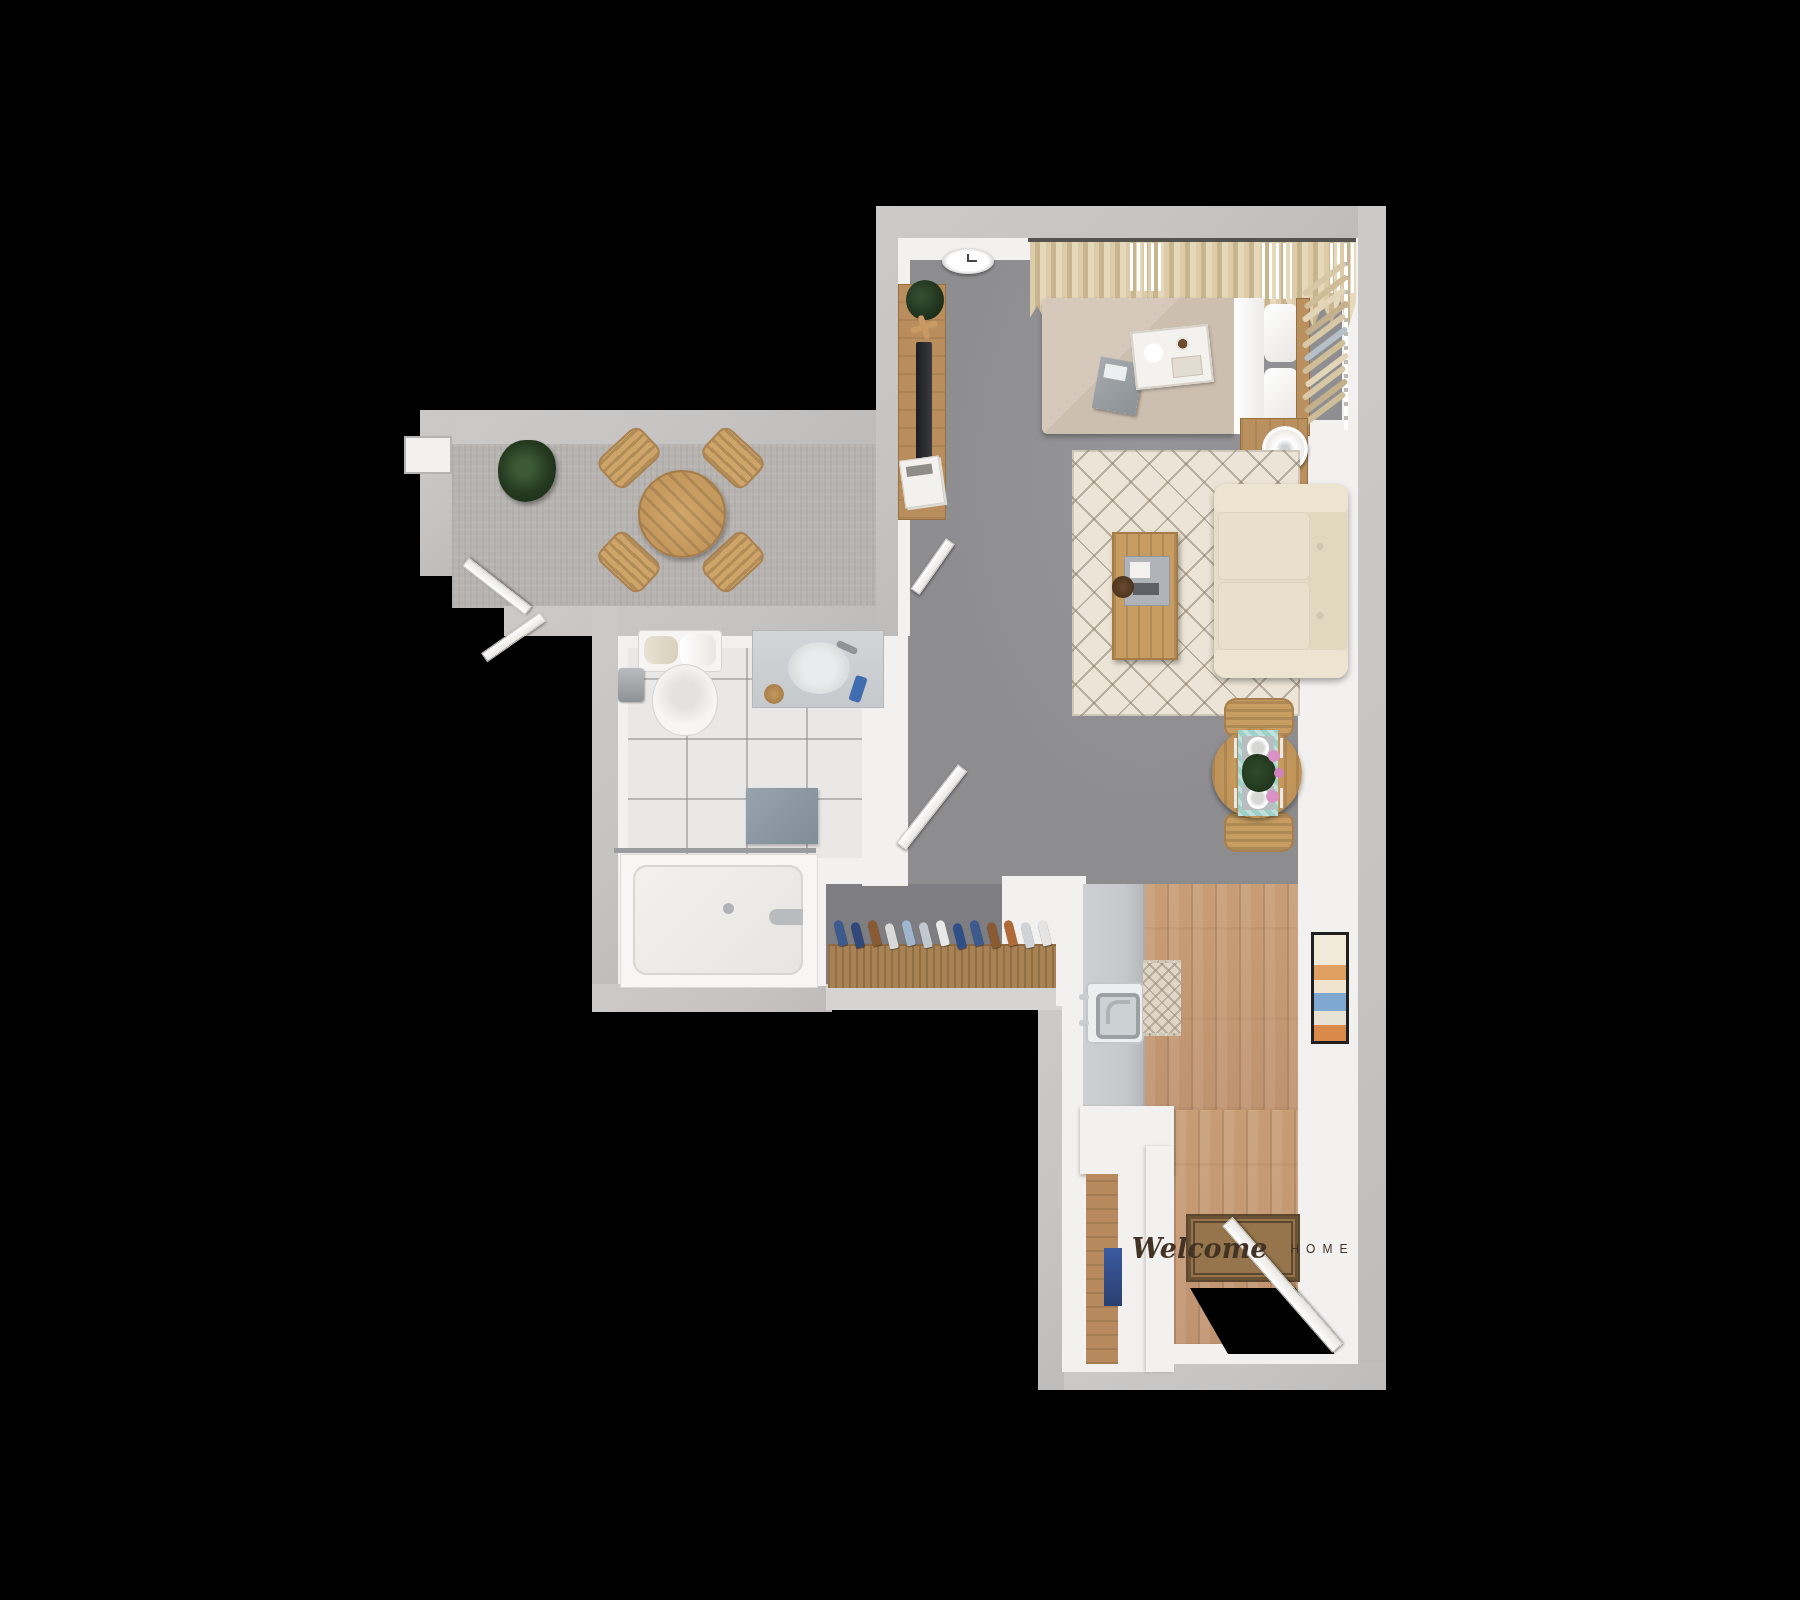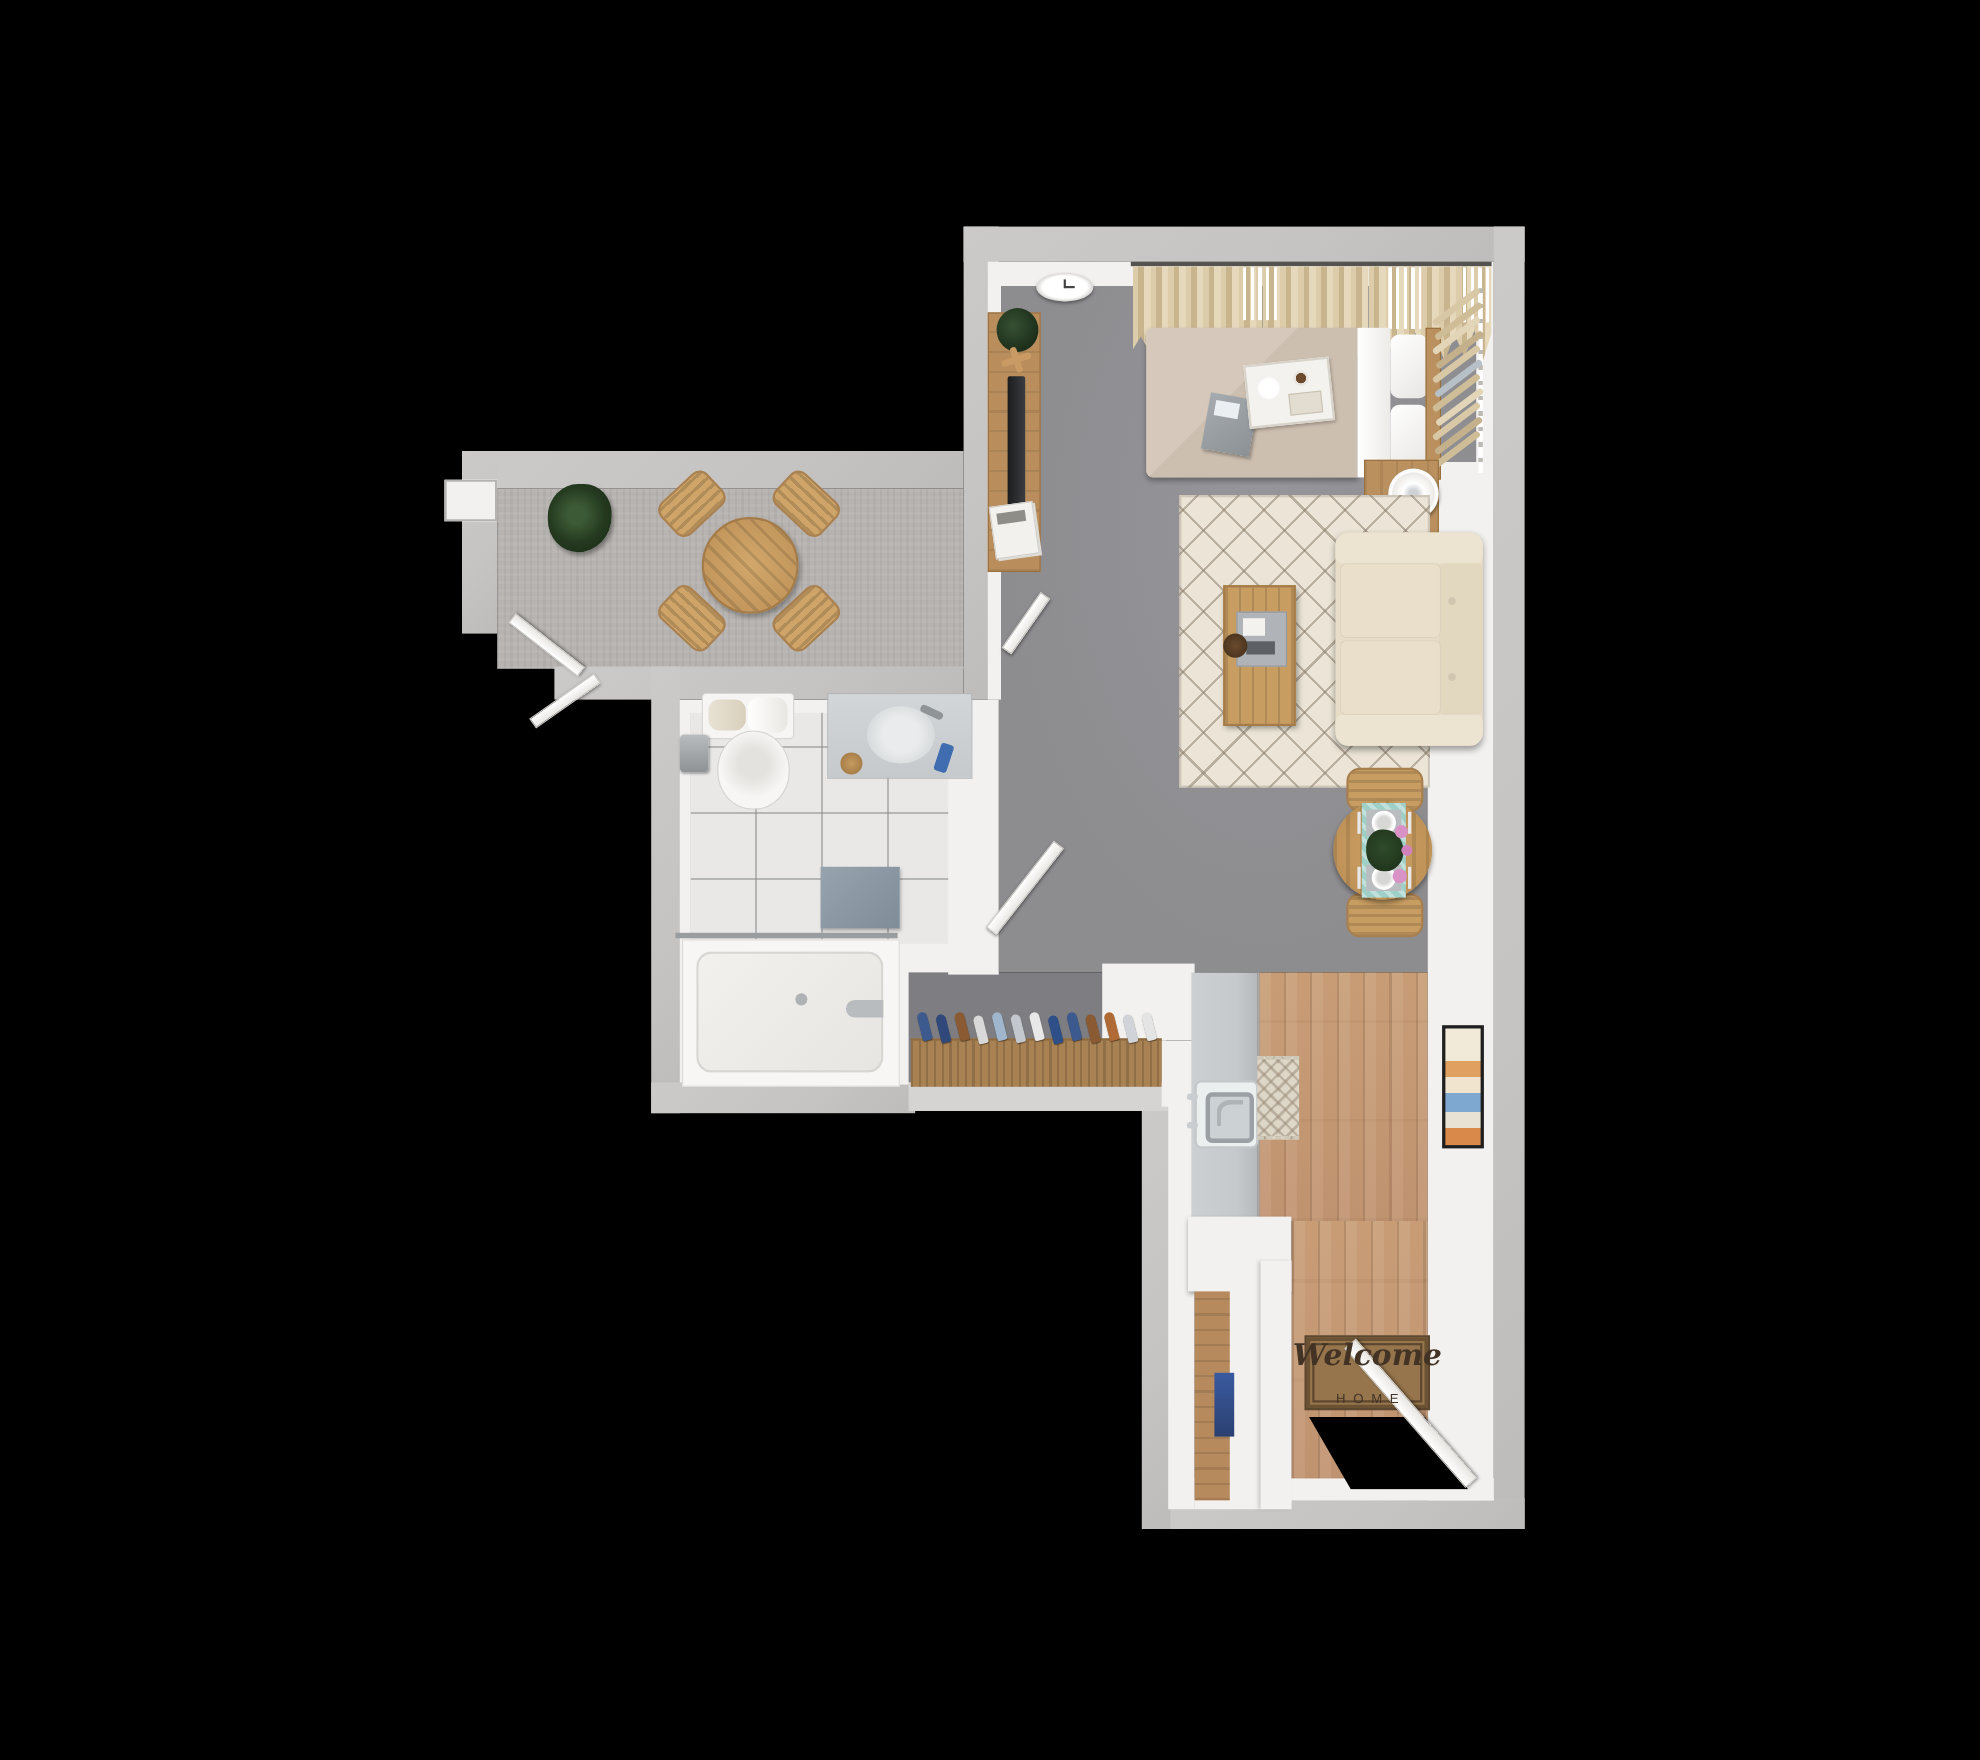--- a/index.html
+++ b/index.html
@@ -36,21 +36,21 @@
         clip-path:polygon(0 0,100% 0,100% 70%,93% 100%,86% 68%,78% 96%,70% 72%,62% 100%,54% 76%,46% 98%,38% 70%,30% 94%,22% 74%,14% 98%,6% 78%,0 92%);}
   .blinds{background:repeating-linear-gradient(90deg,#ffffff 0 3px, rgba(255,255,255,0) 3px 7px);}
   .shoe{width:9px;height:26px;border-radius:5px 5px 2px 2px;transform:rotate(-14deg);box-shadow:0 1px 1px rgba(0,0,0,.4);}
   .garm{width:52px;height:6px;border-radius:3px;transform:rotate(-37deg);}
   .doorleaf{background:linear-gradient(90deg,#ffffff,#e8e6e2);box-shadow:1px 1px 3px rgba(0,0,0,.45);border:1px solid #cfccc8;}
   .chairwood{background:repeating-linear-gradient(0deg, rgba(0,0,0,.12) 0 3px, transparent 3px 8px),var(--wood-furniture,#c79d62);
              border:2px solid #a87f4e;border-radius:12px;}
   .patiochair{width:54px;height:36px;border-radius:10px;
       background:repeating-linear-gradient(0deg, rgba(0,0,0,.15) 0 3px, transparent 3px 8px),#cfa468;
       border:2px solid #aa8150;}
-  #doormat{display:flex;flex-direction:column;align-items:center;justify-content:center;
+  #doormat{display:flex;flex-direction:row;align-items:center;justify-content:center;
       background:var(--mat-brown,#96754c);
       box-shadow:0 0 0 3px #6b5233 inset, 0 0 0 5px rgba(0,0,0,0) inset, 0 0 0 9px rgba(74,58,40,.0) inset;
       border:2px solid #5c4730;gap:16px;}
   #doormat .inner{position:absolute;inset:5px;border:2px solid #5c4730;}
   #doormat .l1{font-family:"DejaVu Serif",serif;font-style:italic;font-weight:700;
       font-size:27px;color:#423325;line-height:1;z-index:2;}
   #doormat .l2{font-family:"Liberation Sans",sans-serif;font-size:12px;letter-spacing:7px;
       color:#423325;margin-top:2px;text-indent:7px;z-index:2;}
 </style>
 </head>

